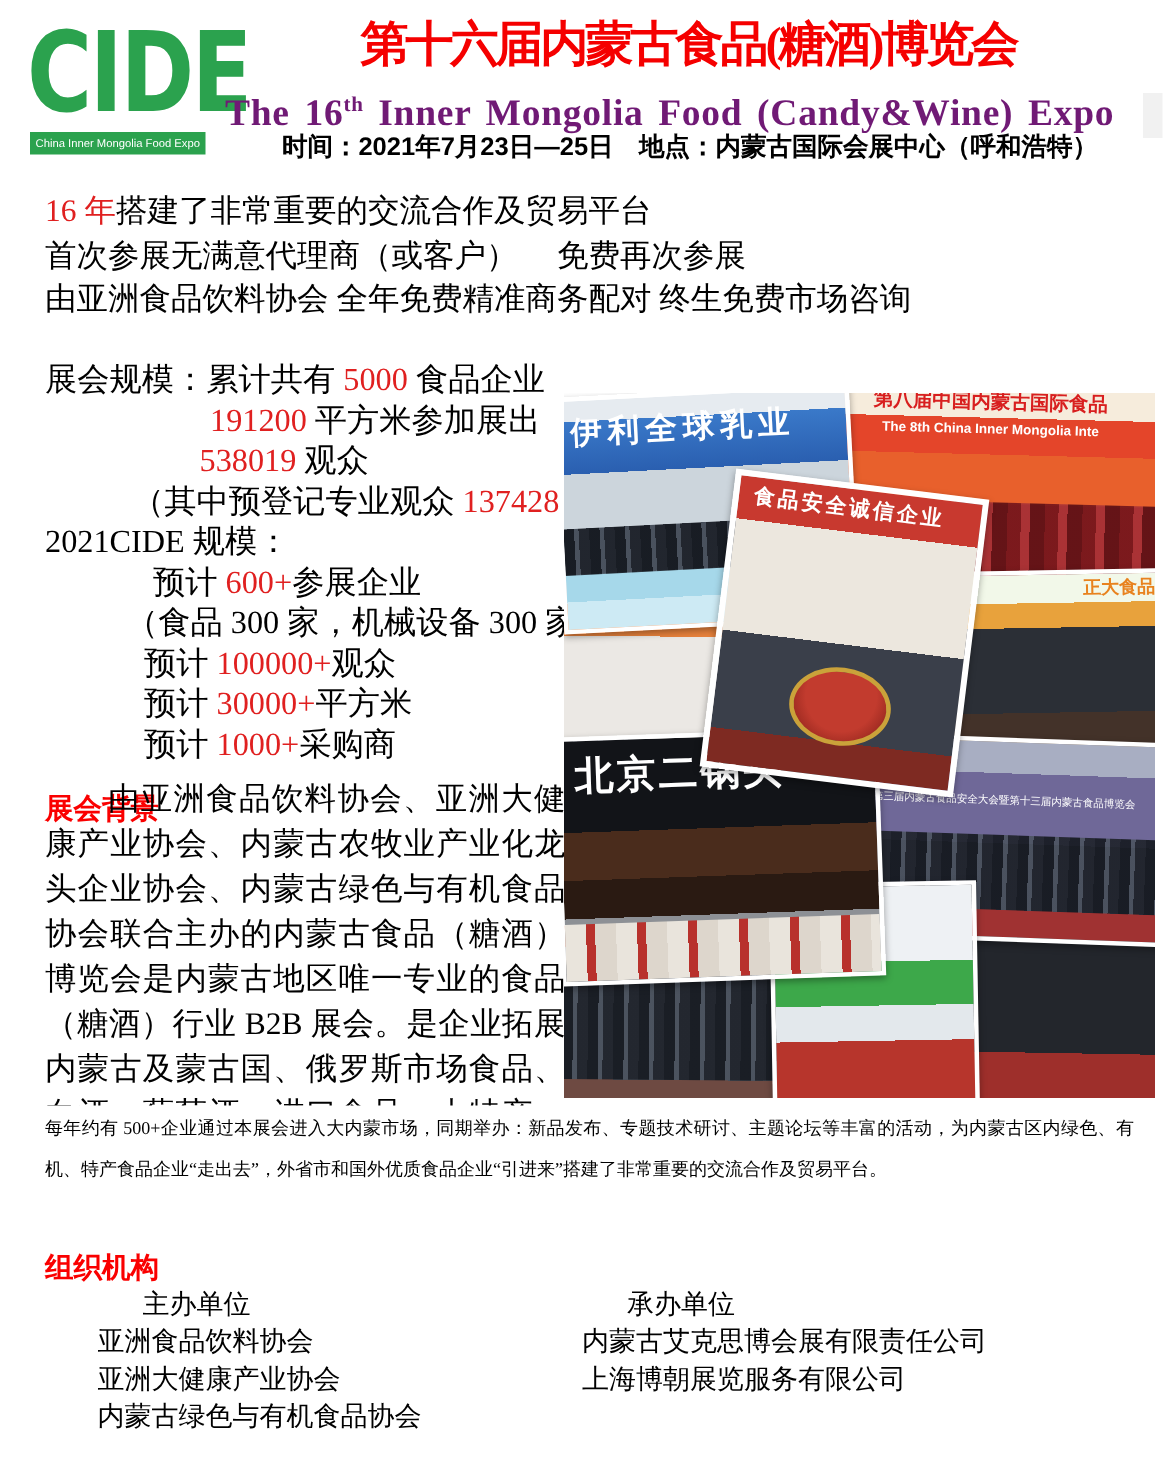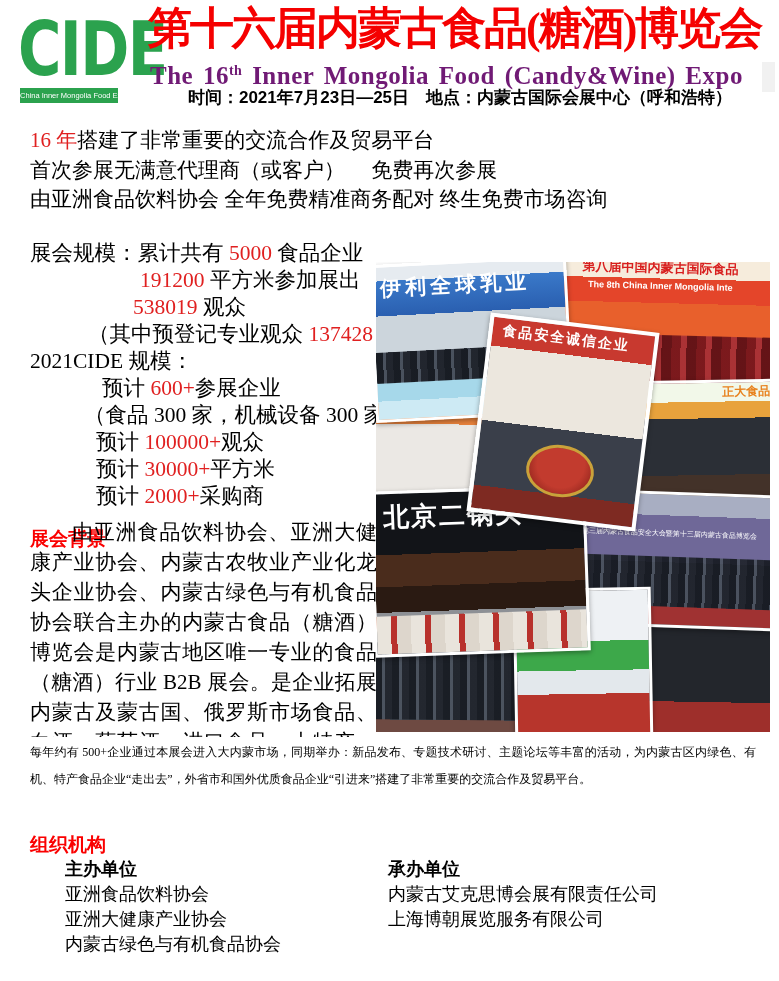--- a/index.html
+++ b/index.html
@@ -9,28 +9,28 @@
   }
   .abs{position:absolute;}
   .red{color:#e02020;text-align:center;}
   
   .logo-word{
     left:18px;top:10px;width:120px;height:78px;
     font-family:"DejaVu Sans",sans-serif;font-weight:bold;font-size:74px;line-height:78px;
     color:#2ba24e;transform:scaleX(.80);transform-origin:left top;letter-spacing:-2px;
   }
   .logo-bar{
-    left:20px;top:88px;width:98px;height:15px;background:#2ba24e;color:#fff;
+    left:20px;top:88px;width:117px;height:15px;background:#2ba24e;color:#fff;
     font-family:"Liberation Sans",sans-serif;font-size:7.5px;line-height:15px;text-align:center;
     white-space:nowrap;
   }
   .title-cn{
     left:148px;top:2px;width:622px;height:54px;
-    font-size:44px;line-height:54px;font-weight:bold;color:#f50000;
-    letter-spacing:-2px;white-space:nowrap;
+    font-size:32px;line-height:54px;font-weight:bold;color:#f50000;
+    letter-spacing:-2px;white-space:nowrap;text-align:center;
   }
   .title-en{
     left:150px;top:56px;width:620px;height:30px;text-align:left;
     font-size:25px;line-height:30px;font-weight:bold;color:#701a75;letter-spacing:.5px;word-spacing:3px;
     white-space:nowrap;
   }
   .title-en sup{font-size:14px;}
   .schedule{
     left:150px;top:87px;width:620px;height:22px;text-align:center;
     font-family:"Liberation Sans",sans-serif;font-weight:bold;font-size:17px;line-height:22px;
@@ -57,21 +57,21 @@
     font-size:21px;line-height:30px;text-align:justify;text-indent:2em;overflow:hidden;
   }
   .bg-full{
     left:30px;top:739px;width:726px;
     font-size:12px;line-height:26.5px;text-align:justify;
   }
   
   .org-col{font-family:"Liberation Sans",sans-serif;font-size:18px;line-height:25px;}
   .org-host{left:65px;top:857px;width:300px;}
   .org-organizer{left:388px;top:857px;width:360px;}
-  .org-title{font-weight:bold;}
+  .org-title{font-weight:normal;margin-left:30px;}
   
   .collage{left:376px;top:262px;width:394px;height:470px;overflow:hidden;background:#fff;}
   .tile{position:absolute;border:3px solid #fff;box-shadow:0 2px 5px rgba(0,0,0,.35);overflow:hidden;}
   .tile .lbl{position:absolute;white-space:nowrap;font-weight:bold;}
   .crowd-tex{position:absolute;left:0;right:0;
     background:repeating-linear-gradient(90deg,rgba(22,26,33,.92) 0 7px,rgba(76,84,96,.9) 7px 10px,rgba(32,36,44,.92) 10px 17px);}
   .t-yili{left:-4px;top:-2px;width:192px;height:152px;transform:rotate(-3deg);z-index:2;
     background:linear-gradient(180deg,#e6ebf0 0 9%,#3a79c9 9%,#2a5fb0 32%,#ccd5dc 32% 56%,#343b46 56% 76%,#a6d8ea 76% 88%,#cdeaf4 88% 100%);}
   .t-yili .lbl{top:7px;left:8px;color:#fff;font-size:21px;letter-spacing:4px;}
   .t-stage{left:168px;top:-8px;width:232px;height:144px;transform:rotate(1.5deg);z-index:1;
@@ -131,21 +131,21 @@
 <div class="abs scale">
   <div><span>展会规模：累计共有 </span><span class="red">5000</span><span> 食品企业</span></div>
   <div class="ind-a"><span class="red">191200</span><span> 平方米参加展出</span></div>
   <div class="ind-b"><span class="red">538019</span><span> 观众</span></div>
   <div class="ind-c"><span>（其中预登记专业观众 </span><span class="red">137428</span><span>）</span></div>
   <div><span>2021CIDE 规模：</span></div>
   <div class="ind-d"><span>预计 </span><span class="red">600+</span><span>参展企业</span></div>
   <div class="ind-e"><span>（食品 300 家，机械设备 300 家）</span></div>
   <div class="ind-f"><span>预计 </span><span class="red">100000+</span><span>观众</span></div>
   <div class="ind-f"><span>预计 </span><span class="red">30000+</span><span>平方米</span></div>
-  <div class="ind-f"><span>预计 </span><span class="red">2000+</span><span>采购商</span></div>
+  <div class="ind-f"><span>预计 </span><span class="red">1000+</span><span>采购商</span></div>
 </div>
 
 <div class="abs sec-heading h-bg">展会背景</div>
 <div class="abs bg-col">由亚洲食品饮料协会、亚洲大健康产业协会、内蒙古农牧业产业化龙头企业协会、内蒙古绿色与有机食品协会联合主办的内蒙古食品（糖酒）博览会是内蒙古地区唯一专业的食品（糖酒）行业 B2B 展会。是企业拓展内蒙古及蒙古国、俄罗斯市场食品、白酒、葡萄酒、进口食品、土特产、餐饮食材、牛羊肉、食品加工设备、包装机械等全产业链招商、加盟、合作平台。</div>
 <div class="abs bg-full">每年约有 500+企业通过本展会进入大内蒙市场，同期举办：新品发布、专题技术研讨、主题论坛等丰富的活动，为内蒙古区内绿色、有机、特产食品企业“走出去”，外省市和国外优质食品企业“引进来”搭建了非常重要的交流合作及贸易平台。</div>
 
 <div class="abs sec-heading h-org">组织机构</div>
 <div class="abs org-col org-host">
   <div class="org-title">主办单位</div>
   <div>

